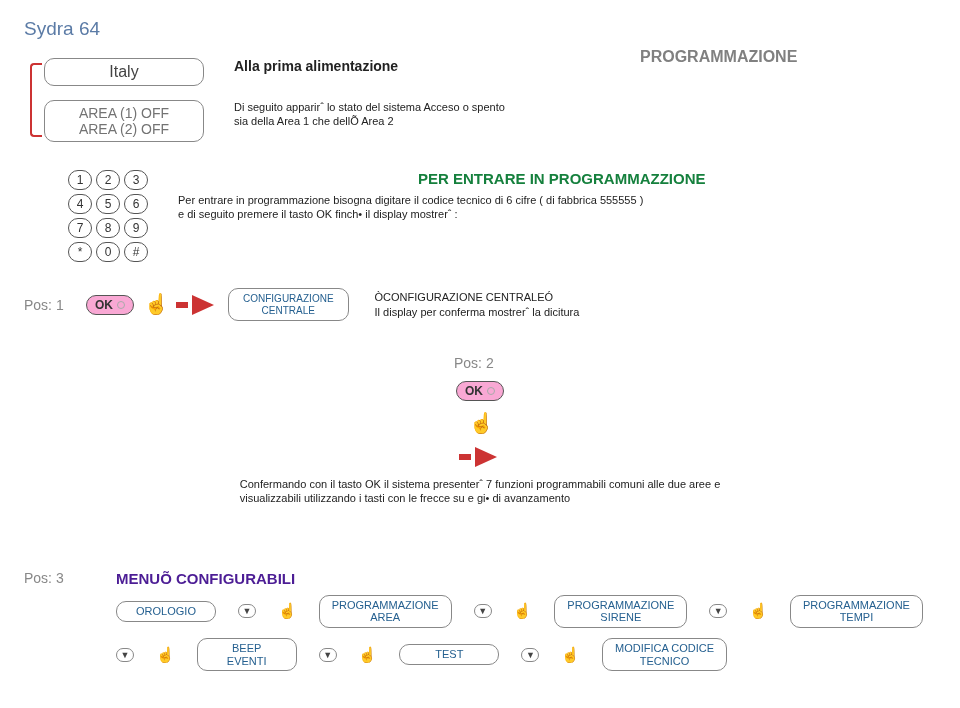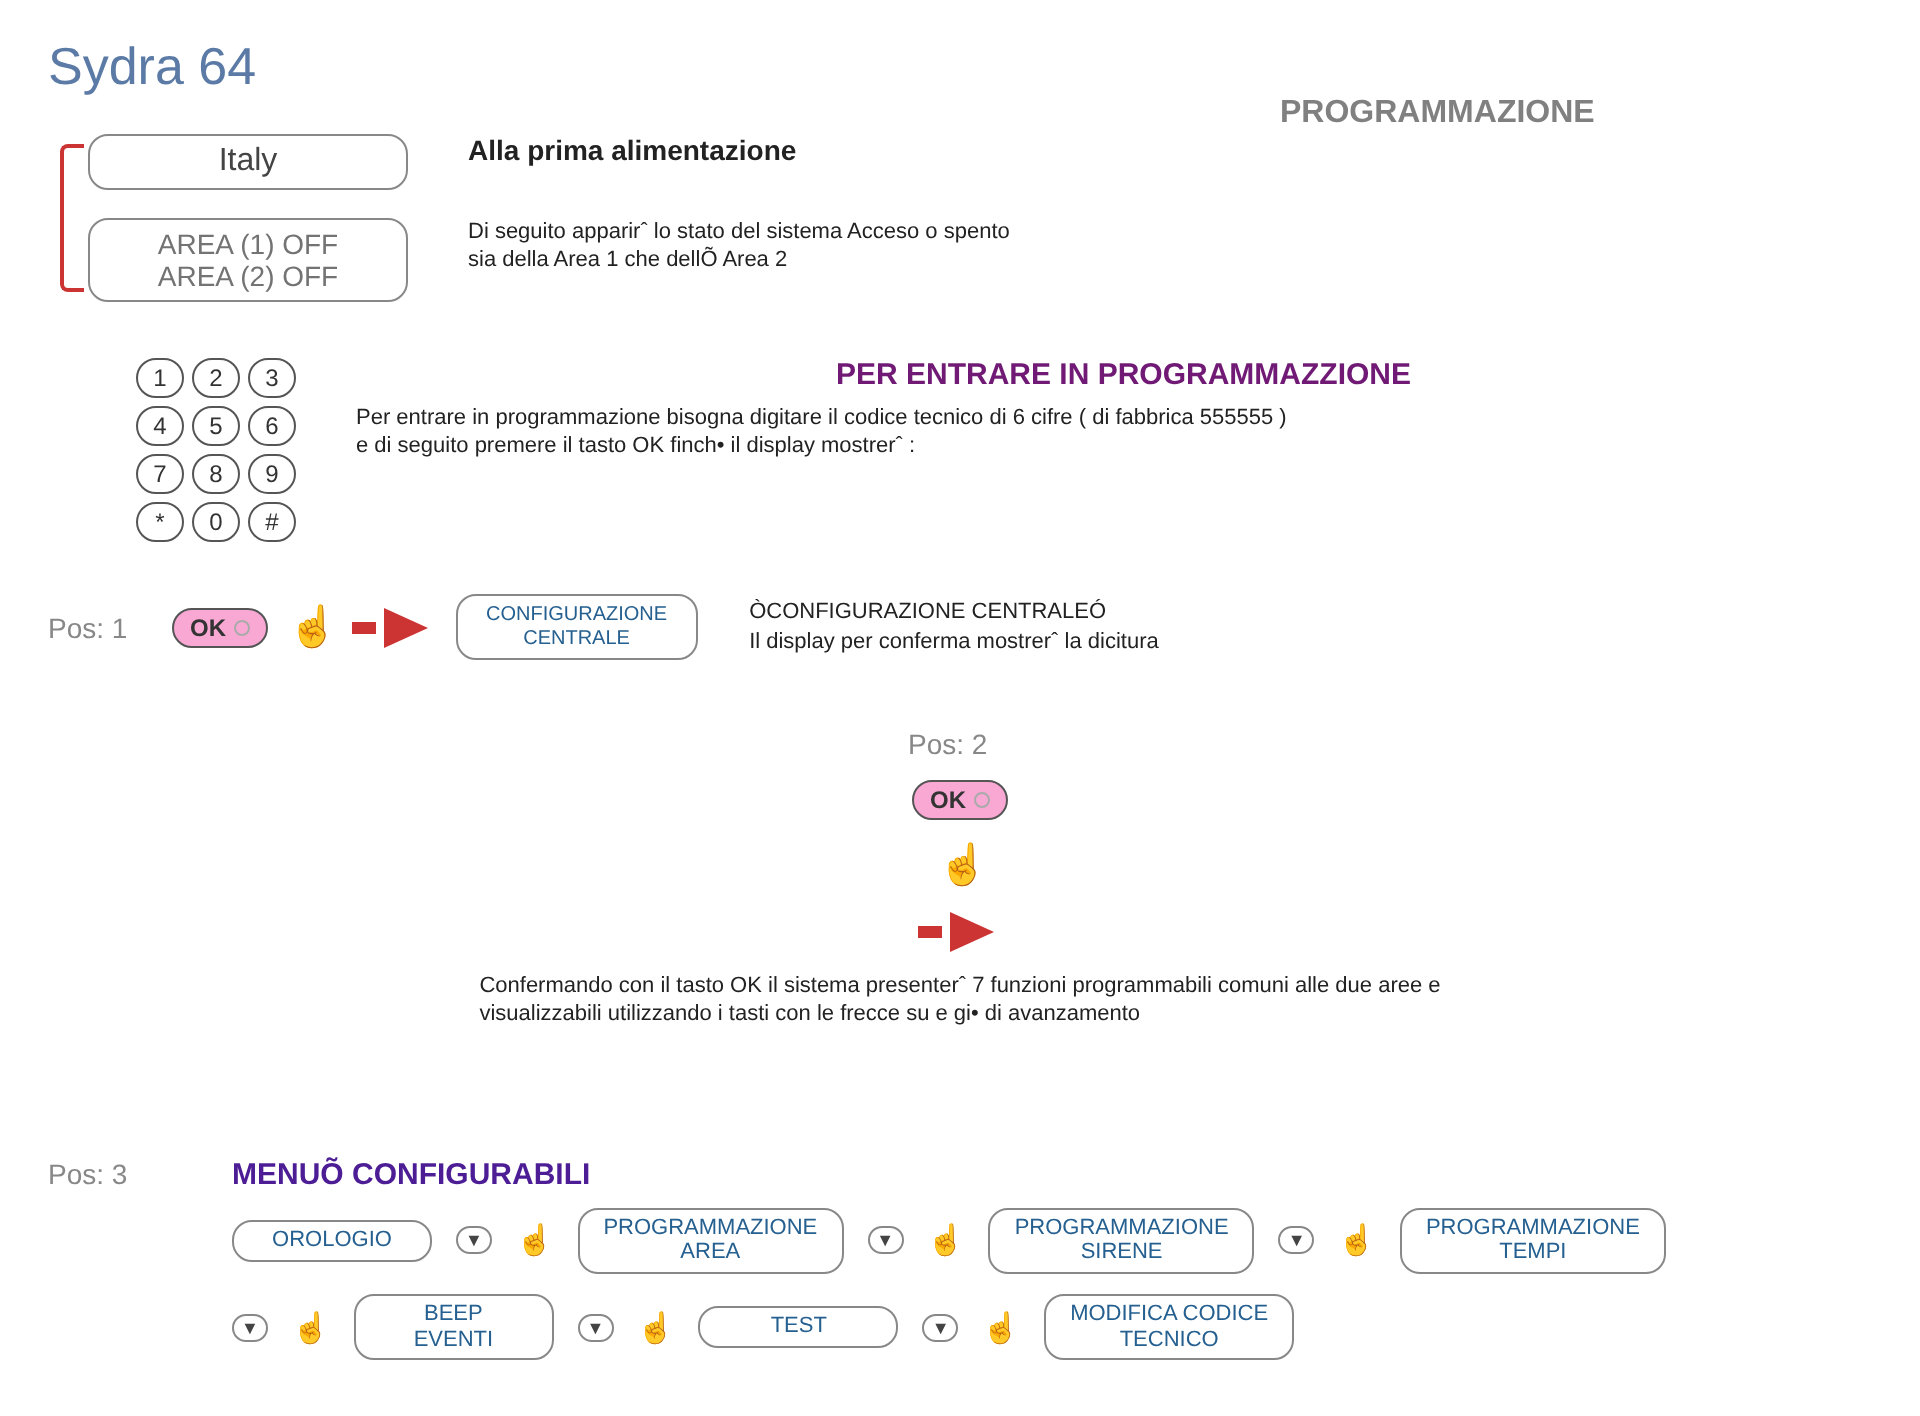--- a/index.html
+++ b/index.html
@@ -8,21 +8,21 @@
     background: #fff;
     width: 960px;
     height: 708px;
     padding: 18px 24px;
     position: relative;
     font-size: 13px;
     color: #333;
   }
   .title {
     color: #5b7ba6;
-    font-size: 26px;
+    font-size: 19px;
     font-weight: 500;
   }
   .heading-right {
     position: absolute;
     top: 48px;
     left: 640px;
     color: #808080;
     font-weight: bold;
     font-size: 16px;
   }
@@ -61,21 +61,21 @@
   }
   .row2 { display: flex; align-items: flex-start; margin-top: 28px; gap: 30px; }
   .keypad { display: grid; grid-template-columns: repeat(3, 24px); gap: 4px; margin-left: 44px; }
   .key {
     width: 24px; height: 20px;
     border: 1.5px solid #555;
     border-radius: 10px;
     display: flex; align-items: center; justify-content: center;
     font-size: 12px;
   }
-  .red-title { color: #701a75; font-weight: bold; font-size: 15px; margin-bottom: 6px; }
+  .red-title { color: #15803d; font-weight: bold; font-size: 15px; margin-bottom: 6px; }
   .pos-row { display: flex; align-items: center; margin-top: 26px; gap: 10px; }
   .pos-label { color: #888; font-size: 14px; margin-right: 4px; min-width:48px;}
   .ok-btn {
     border: 1.5px solid #555; border-radius: 10px;
     padding: 2px 8px; font-size: 12px; font-weight: bold;
     display: inline-flex; align-items: center; gap: 4px;
     background: #f9a8d4;
   }
   .ok-led { width: 8px; height: 8px; border: 1px solid #aaa; border-radius: 50%; }
   .hand {
@@ -102,21 +102,21 @@
     border: 1.5px solid #888;
     border-radius: 10px;
     padding: 4px 14px;
     text-align: center;
     color: #256090;
     font-size: 10px;
     line-height: 1.15;
   }
   .menu-section { margin-top: 34px; padding-left: 40px; }
   .menu-title { color: #4c1d95; font-weight: bold; font-size: 15px; margin-bottom: 8px; }
-  .menu-row { display: flex; align-items: center; gap: 12px; margin-bottom: 10px; }
+  .menu-row { display: flex; align-items: center; gap: 22px; margin-bottom: 10px; }
   .menu-box {
     border: 1.2px solid #888; border-radius: 10px;
     padding: 3px 12px;
     color: #256090; font-size: 11px;
     text-align: center; min-width: 100px;
     line-height: 1.15;
   }
   .down-ind {
     width: 18px; height: 14px;
     border: 1.2px solid #888; border-radius: 8px;

